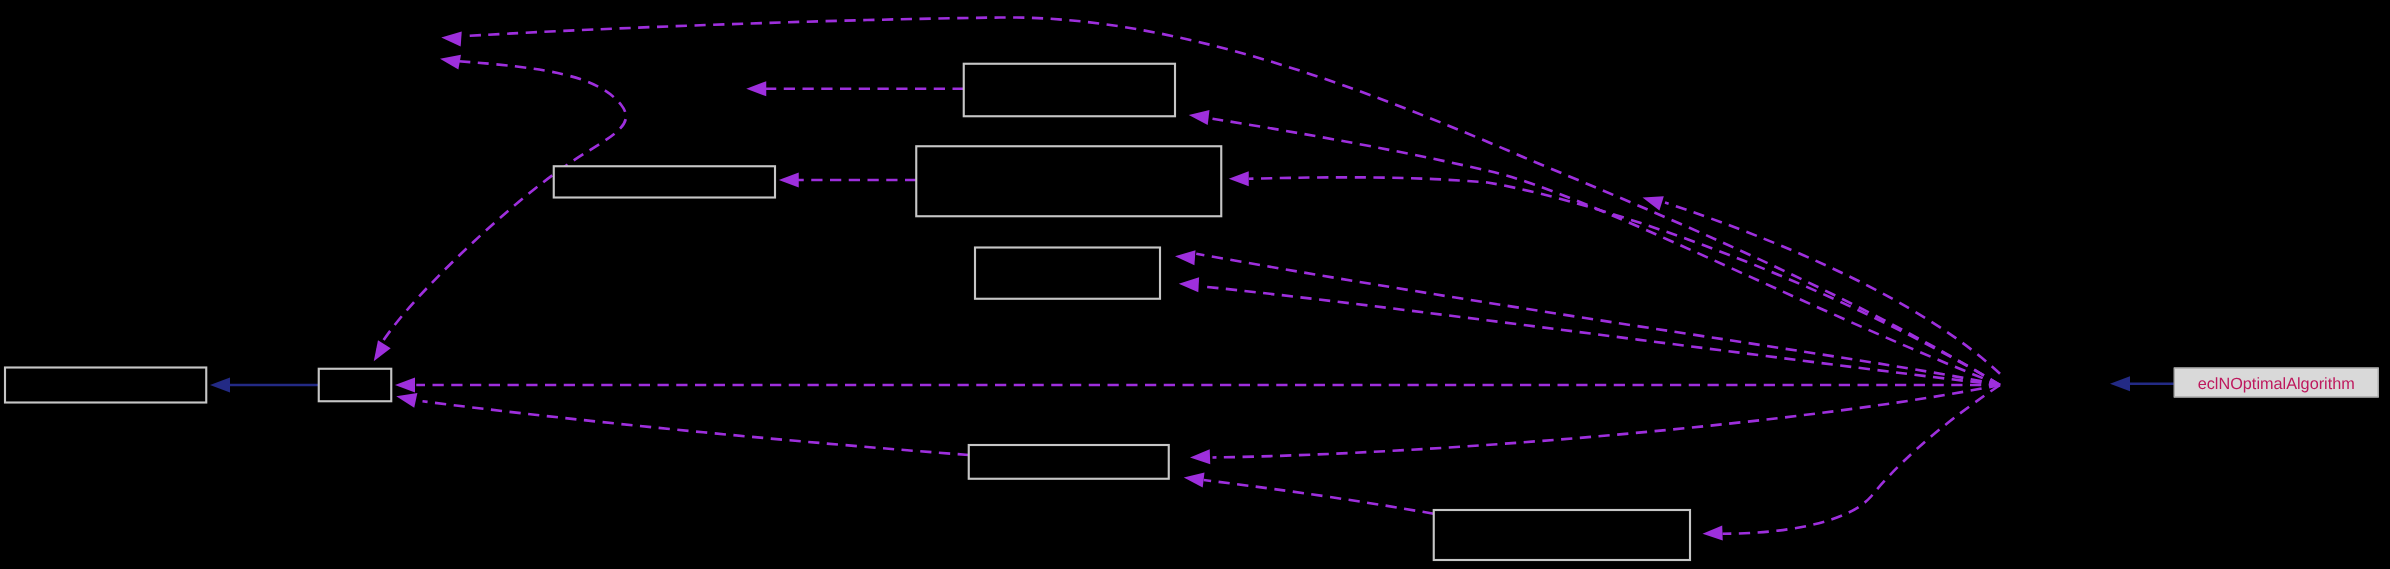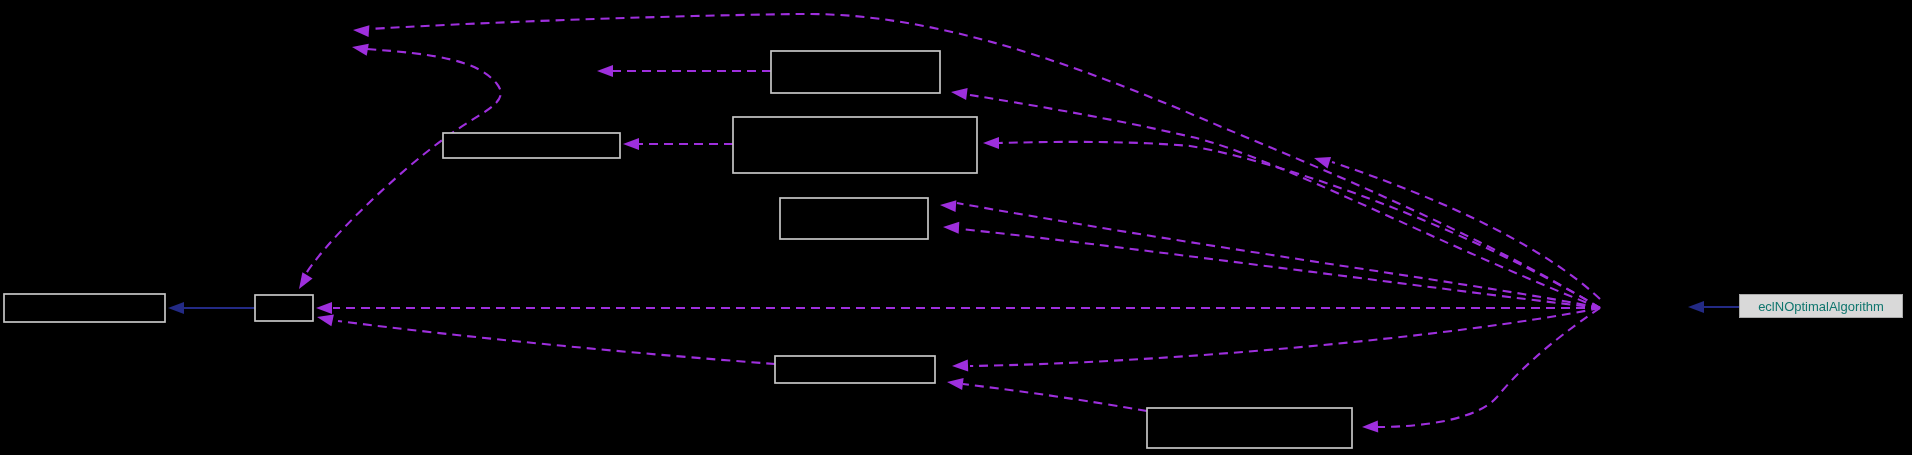--- a/index.html
+++ b/index.html
@@ -49,14 +49,14 @@
       <path d="M 0 0 L -16 6 L -16 -6 Z" fill="#9e2fdd" transform="translate(947 382) rotate(187)"></path>
       <rect x="771" y="51" width="169" height="42" fill="#000000" stroke="#c6c6c6" stroke-width="1.7"></rect>
       <rect x="733" y="117" width="244" height="56" fill="#000000" stroke="#c6c6c6" stroke-width="1.7"></rect>
       <rect x="443" y="133" width="177" height="25" fill="#000000" stroke="#c6c6c6" stroke-width="1.7"></rect>
       <rect x="780" y="198" width="148" height="41" fill="#000000" stroke="#c6c6c6" stroke-width="1.7"></rect>
       <rect x="4" y="294" width="161" height="28" fill="#000000" stroke="#c6c6c6" stroke-width="1.7"></rect>
       <rect x="255" y="295" width="58" height="26" fill="#000000" stroke="#c6c6c6" stroke-width="1.7"></rect>
       <rect x="775" y="356" width="160" height="27" fill="#000000" stroke="#c6c6c6" stroke-width="1.7"></rect>
       <rect x="1147" y="408" width="205" height="40" fill="#000000" stroke="#c6c6c6" stroke-width="1.7"></rect>
     </svg>
-  <div class="label-node" style="left: 1739px; top: 294px; width: 164px; height: 24px; background: rgb(217, 217, 217); border: 1px solid rgb(170, 170, 170); color: #0f766e;">eclNOptimalAlgorithm</div>
+  <div class="label-node" style="left: 1739px; top: 294px; width: 164px; height: 24px; background: rgb(217, 217, 217); border: 1px solid rgb(170, 170, 170); color: #be185d;">eclNOptimalAlgorithm</div>
 </div>
 
 </body></html>

